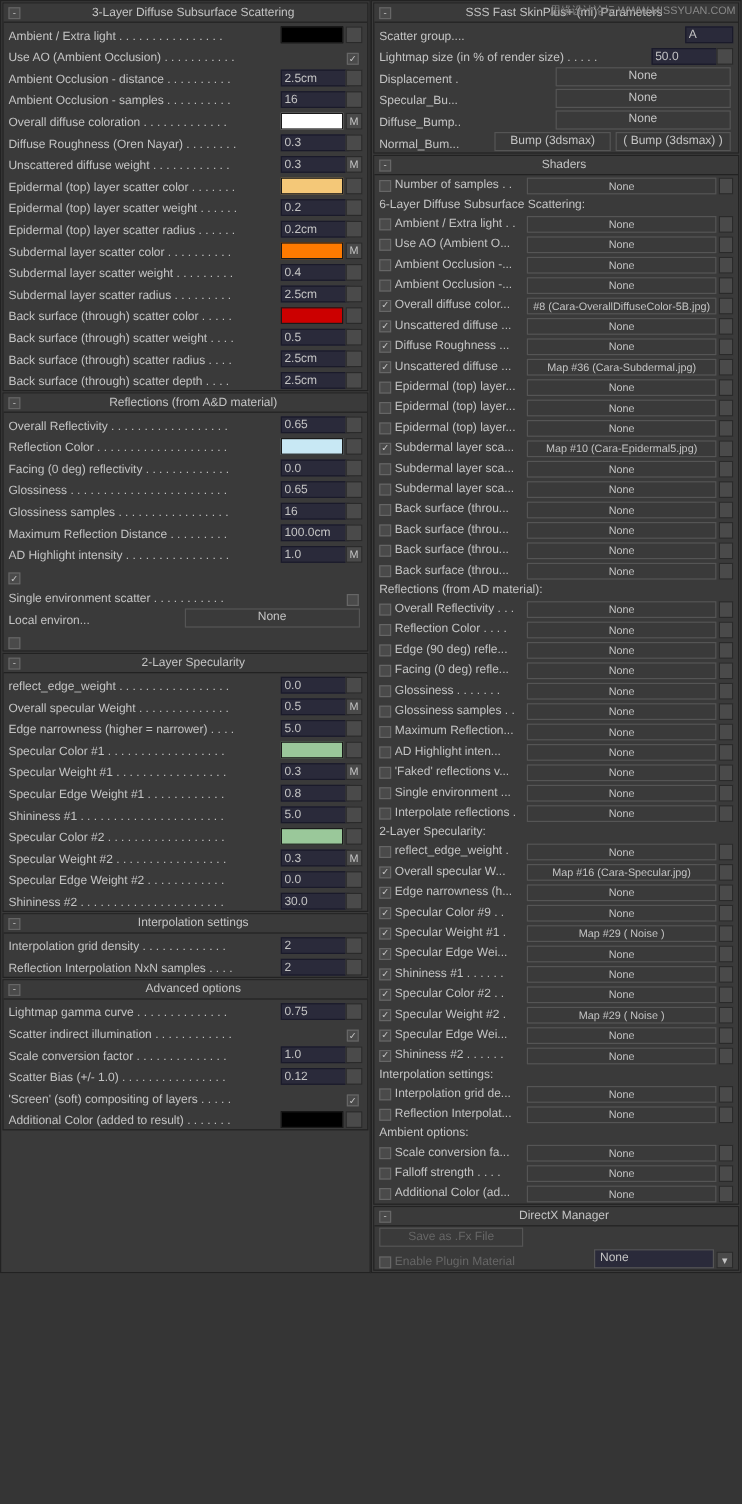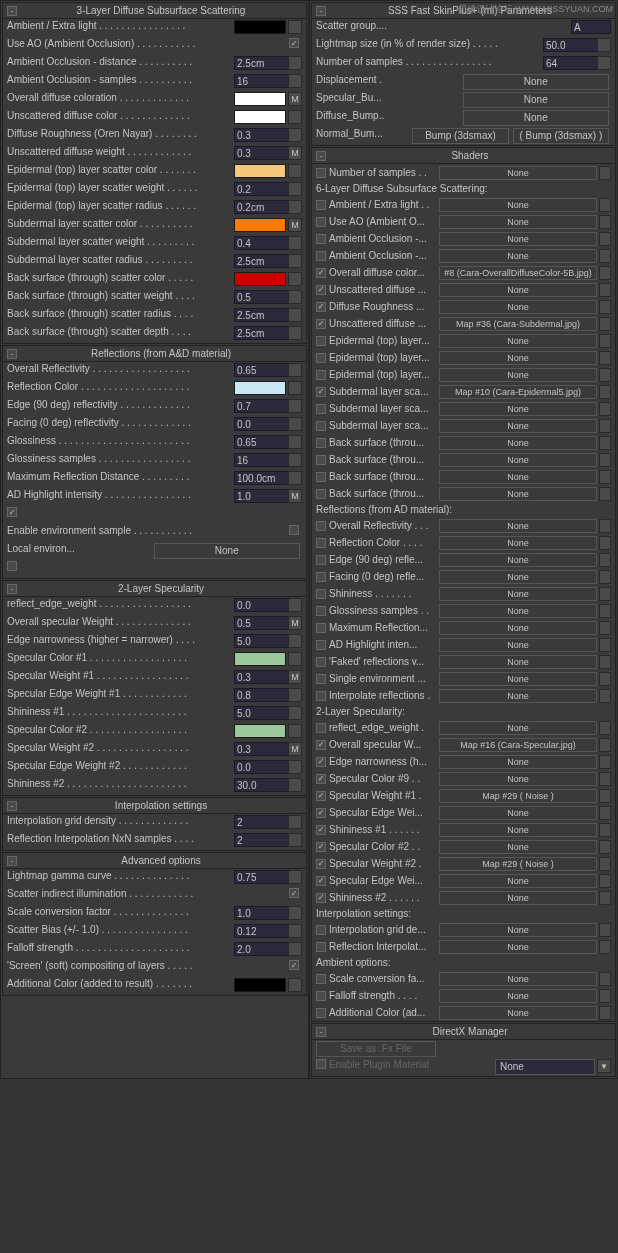--- a/index.html
+++ b/index.html
@@ -2,21 +2,21 @@
 <html><head>
 <meta charset="utf-8">
 <style>
 *{box-sizing:border-box;margin:0;padding:0;font-family:Arial,sans-serif;font-size:10px;color:#c4c4c4}
 body{background:#353535;display:flex;width:618px}
 .col{width:309px;background:#3a3a3a;border:1px solid #222}
 .sec{border:1px solid #222;margin:1px}
 .sh{background:#3a3a3a;border-bottom:1px solid #222;padding:2px 4px;display:flex;align-items:center}
 .sh .t{flex:1;text-align:center;font-size:10px}
 .cb{width:10px;height:10px;background:#4a4a4a;border:1px solid #666;margin-right:3px;display:inline-flex;align-items:center;justify-content:center;font-size:8px;cursor:pointer}
-.row{display:flex;align-items:flex-start;padding:1px 4px;height:18px}
+.row{display:flex;align-items:flex-end;padding:1px 4px;height:18px}
 .lbl{flex:1;font-size:10px;white-space:nowrap;overflow:hidden;text-overflow:ellipsis}
 .spn{display:flex;align-items:center;width:52px}
 .spn input{width:57px;height:14px;background:#2a2a3a;border:1px solid #1a1a2a;color:#c4c4c4;padding:0 2px;font-size:10px}
 .sp-b{width:10px;display:flex;flex-direction:column}
 .sp-b div{height:7px;background:#4a4a4a;border:1px solid #2a2a2a;font-size:6px;text-align:center;line-height:5px;cursor:pointer}
 .sw{width:52px;height:14px;border:1px solid #1a1a1a;cursor:pointer}
 .m{width:14px;height:14px;background:#4a4a4a;border:1px solid #2a2a2a;text-align:center;line-height:12px;font-size:9px;margin-left:2px;cursor:pointer}
 .btn{background:#3a3a3a;border:1px solid #555;height:16px;text-align:center;line-height:14px;font-size:10px;cursor:pointer}
 .btn-w{flex:1;margin:0 2px}
 .sr{display:flex;align-items:center;padding:1px 4px;height:17px}
@@ -65,25 +65,20 @@
           </div>
         </div>
         <div class="m"></div>
       </div>
       <div class="row">
         <span class="lbl">Overall diffuse coloration . . . . . . . . . . . . .</span>
         <div class="sw" style="background: rgb(255, 255, 255);"></div>
         <div class="m">M</div>
       </div>
       <div class="row">
-        <span class="lbl">Unscattered diffuse color . . . . . . . . . . . . .</span>
-        <div class="sw" style="background: rgb(255, 255, 255);"></div>
-        <div class="m"></div>
-      </div>
-      <div class="row">
         <span class="lbl">Diffuse Roughness (Oren Nayar) . . . . . . . .</span>
         <div class="spn">
           <input value="0.3" style="">
           <div class="sp-b">
             <div>▴</div>
             <div>▾</div>
           </div>
         </div>
         <div class="m"></div>
       </div>
@@ -206,31 +201,20 @@
           </div>
         </div>
         <div class="m"></div>
       </div>
       <div class="row">
         <span class="lbl">Reflection Color . . . . . . . . . . . . . . . . . . . .</span>
         <div class="sw" style="background: rgb(200, 232, 244);"></div>
         <div class="m"></div>
       </div>
       <div class="row">
-        <span class="lbl">Edge (90 deg) reflectivity . . . . . . . . . . . . .</span>
-        <div class="spn">
-          <input value="0.7" style="">
-          <div class="sp-b">
-            <div>▴</div>
-            <div>▾</div>
-          </div>
-        </div>
-        <div class="m"></div>
-      </div>
-      <div class="row">
         <span class="lbl">Facing (0 deg) reflectivity . . . . . . . . . . . . .</span>
         <div class="spn">
           <input value="0.0" style="">
           <div class="sp-b">
             <div>▴</div>
             <div>▾</div>
           </div>
         </div>
         <div class="m"></div>
       </div>
@@ -275,21 +259,21 @@
             <div>▴</div>
             <div>▾</div>
           </div>
         </div>
         <div class="m">M</div>
       </div>
       <div class="row">
         <span class="cb">✓</span>
       </div>
       <div class="row">
-        <span class="lbl">Enable environment sample . . . . . . . . . . .</span>
+        <span class="lbl">Single environment scatter . . . . . . . . . . .</span>
         <span class="cb"></span>
       </div>
       <div class="row">
         <span class="lbl">Local environ...</span>
         <div class="btn btn-w">None</div>
       </div>
       <div class="row">
         <span class="cb"></span>
       </div>
     </div>
@@ -464,31 +448,20 @@
             <div>▴</div>
             <div>▾</div>
           </div>
         </div>
         <div class="m"></div>
       </div>
       <div class="row">
         <span class="lbl">Scatter Bias (+/- 1.0) . . . . . . . . . . . . . . . .</span>
         <div class="spn">
           <input value="0.12" style="">
-          <div class="sp-b">
-            <div>▴</div>
-            <div>▾</div>
-          </div>
-        </div>
-        <div class="m"></div>
-      </div>
-      <div class="row">
-        <span class="lbl">Falloff strength . . . . . . . . . . . . . . . . . . . . .</span>
-        <div class="spn">
-          <input value="2.0" style="">
           <div class="sp-b">
             <div>▴</div>
             <div>▾</div>
           </div>
         </div>
         <div class="m"></div>
       </div>
       <div class="row">
         <span class="lbl">'Screen' (soft) compositing of layers . . . . .</span>
         <span class="cb">✓</span>
@@ -516,31 +489,20 @@
         <div class="spn">
           <input value="50.0" style="">
           <div class="sp-b">
             <div>▴</div>
             <div>▾</div>
           </div>
         </div>
         <div class="m"></div>
       </div>
       <div class="row">
-        <span class="lbl">Number of samples . . . . . . . . . . . . . . . .</span>
-        <div class="spn">
-          <input value="64" style="">
-          <div class="sp-b">
-            <div>▴</div>
-            <div>▾</div>
-          </div>
-        </div>
-        <div class="m"></div>
-      </div>
-      <div class="row">
         <span class="lbl">Displacement .</span>
         <div class="btn btn-w">None</div>
       </div>
       <div class="row">
         <span class="lbl">Specular_Bu...</span>
         <div class="btn btn-w">None</div>
       </div>
       <div class="row">
         <span class="lbl">Diffuse_Bump..</span>
         <div class="btn btn-w">None</div>
@@ -691,21 +653,21 @@
         <div class="m2"></div>
       </div>
       <div class="sr">
         <span class="cb"></span>
         <span class="lbl">Facing (0 deg) refle...</span>
         <div class="bv">None</div>
         <div class="m2"></div>
       </div>
       <div class="sr">
         <span class="cb"></span>
-        <span class="lbl">Shininess . . . . . . .</span>
+        <span class="lbl">Glossiness . . . . . . .</span>
         <div class="bv">None</div>
         <div class="m2"></div>
       </div>
       <div class="sr">
         <span class="cb"></span>
         <span class="lbl">Glossiness samples . .</span>
         <div class="bv">None</div>
         <div class="m2"></div>
       </div>
       <div class="sr">

